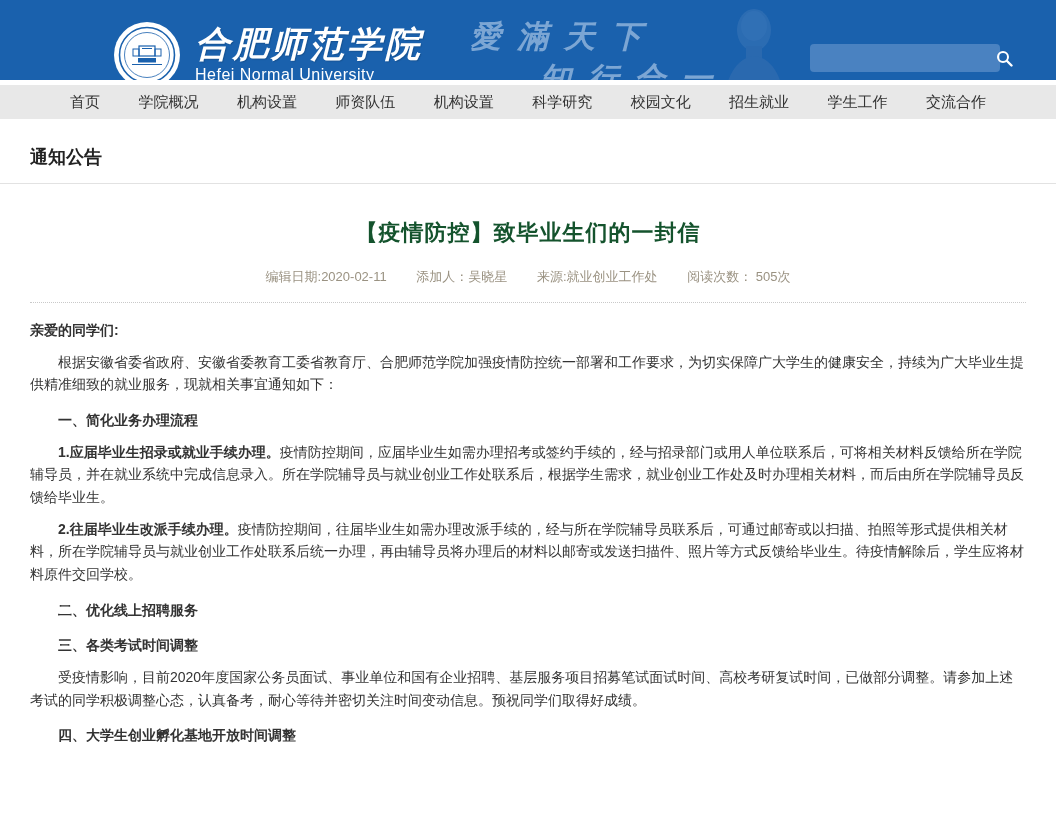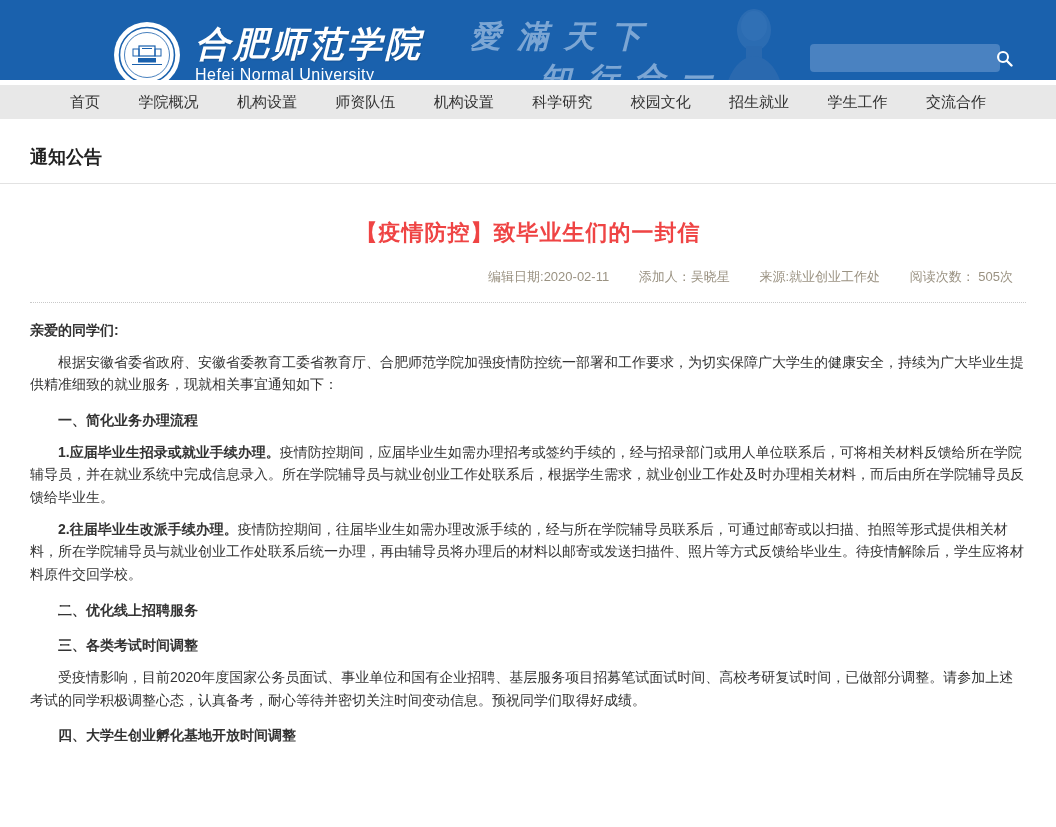--- a/index.html
+++ b/index.html
@@ -28,22 +28,22 @@
 
   
   .section-head { display:flex; justify-content:space-between; align-items:flex-end; padding:26px 30px 14px 30px; border-bottom:1px solid #e2e2e2; }
   .col-title { font-size:18px; font-weight:bold; color:#222; }
   .breadcrumb { font-size:12px; color:#555; padding-right:26px; }
   .breadcrumb a { color:#555; text-decoration:none; cursor:pointer; }
   .crumb-sep { margin:0 5px; color:#555; }
 
   
   .article { padding:0 30px; }
-  .article-title { text-align:center; font-size:22px; font-weight:bold; color:#ef4444; margin:34px 0 20px; letter-spacing:1px; }
-  .article-meta { text-align:right; font-size:13px; color:#9a9282; padding-bottom:16px; border-bottom:1px dotted #c9c9c9; }
+  .article-title { text-align:center; font-size:22px; font-weight:bold; color:#14532d; margin:34px 0 20px; letter-spacing:1px; }
+  .article-meta { text-align:center; font-size:13px; color:#9a9282; padding-bottom:16px; border-bottom:1px dotted #c9c9c9; }
   .meta-item { margin:0 13px; }
   .article-body { margin-top:16px; font-size:14px; line-height:1.62; color:#333; }
   .salutation { font-weight:bold; margin:8px 0 8px; }
   .para { text-indent:2em; margin:9px 0; }
   .sec-heading { font-size:14px; font-weight:bold; text-indent:2em; margin:13px 0 6px; }
   .lead { font-weight:bold; }
 </style>
 </head>
 <body>
 

